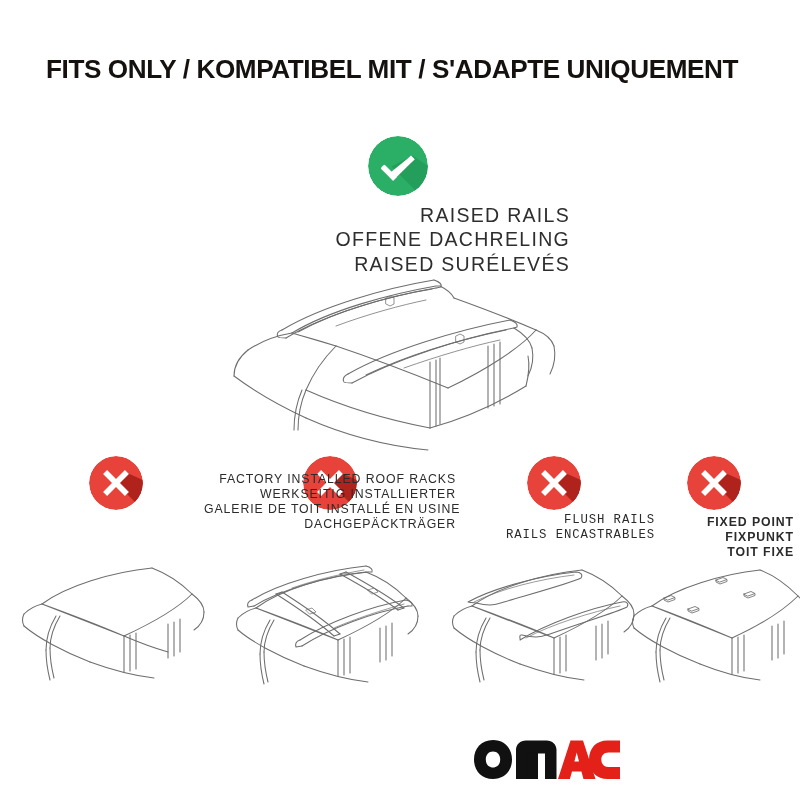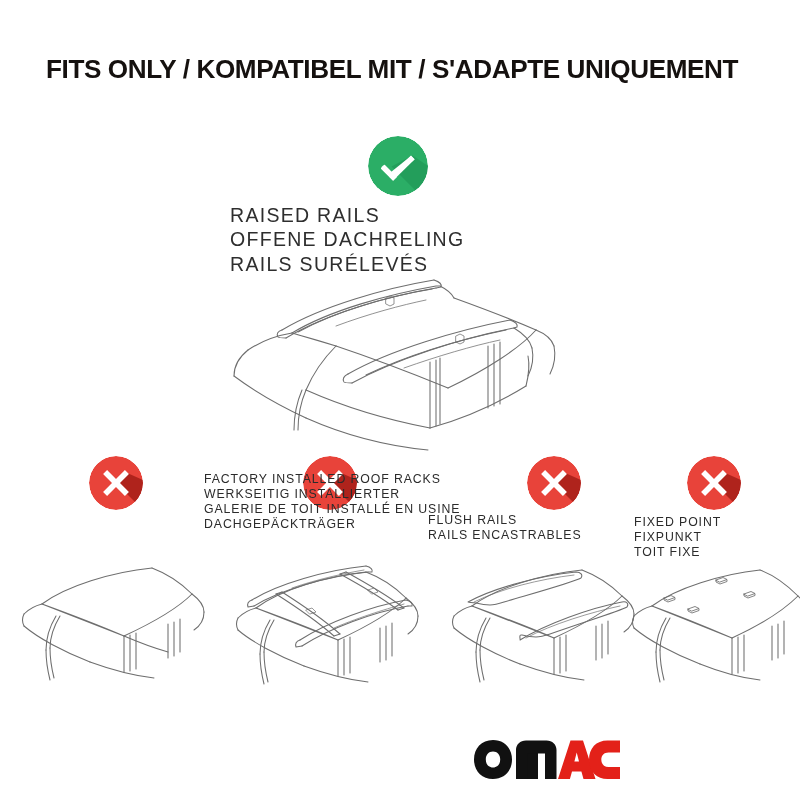--- a/index.html
+++ b/index.html
@@ -28,21 +28,21 @@
     transform-origin:left center;
   }
 
   
   .badge{position:absolute;border-radius:50%;overflow:hidden;}
   .badge svg{position:absolute;inset:0;width:100%;height:100%;display:block;}
 
   
   .lbl{
     position:absolute;
-    text-align:left;
+    text-align:right;
     color:#2b2b2b;
     letter-spacing:0.9px;
     line-height:1.22;
     font-weight:500;
   }
   .lbl .ln{display:block;white-space:nowrap;}
 
   .main-lbl{
     font-size:19.5px;
     letter-spacing:1.3px;
@@ -86,21 +86,21 @@
         <path d="M16.4 28.7 a5.1 5.1 0 0 0 -3.5 3.8 l0 0 l3.6 -3.7 z" fill="#ffffff"></path>
         <path d="M12.9 32.5 l3.6 -3.7 l12.2 12.2 l-3.6 3.7 z" fill="#ffffff"></path>
         <path d="M25.1 44.6 l-3.6 -3.6 L43.0 19.6 l3.7 3.6 z" fill="#ffffff"></path>
       </g>
     </svg>
   </div>
 
   <div class="lbl main-lbl" style="left:230px;top:203px;width:340px;">
     <span class="ln">RAISED RAILS</span>
     <span class="ln">OFFENE DACHRELING</span>
-    <span class="ln">RAILS SURÉLEVÉS</span>
+    <span class="ln">RAISED SURÉLEVÉS</span>
   </div>
 
   <div class="illus" style="left:190px;top:278px;width:420px;height:175px;">
     <svg viewBox="0 0 420 175" xmlns="http://www.w3.org/2000/svg" fill="none" stroke="#6E6E6E" stroke-width="1.05" stroke-linecap="round" stroke-linejoin="round">
 
       <path d="M102 55 C140 32 200 16 246 8 L250 8 C258 12 262 16 264 20"></path>
       <path d="M264 20 C300 33 330 45 346 52"></path>
       <path d="M346 52 C330 70 296 92 258 110"></path>
       <path d="M258 110 C214 92 170 76 146 68"></path>
       <path d="M146 68 C128 62 112 58 102 55 Z"></path>
@@ -272,21 +272,21 @@
         </defs>
       <g clip-path="url(#clipR3)">
         <circle cx="27" cy="27" r="27" fill="#E8433A"></circle>
         <path d="M27 27 L54 54 L54 24 L36 16 Z" fill="#A8201A" opacity="0.9"></path>
         <path d="M18.1 14.1 l-4.0 4.0 l21.8 21.8 l4.0 -4.0 z" fill="#ffffff"></path>
         <path d="M35.9 14.1 l4.0 4.0 l-21.8 21.8 l-4.0 -4.0 z" fill="#ffffff"></path>
       </g>
     </svg>
   </div>
 
-  <div class="lbl sub-lbl" style="left:428px;top:513px;width:196px;">
+  <div class="lbl sub-lbl" style="left:459px;top:513px;width:196px;font-family:Liberation Mono, monospace;">
     <span class="ln">FLUSH RAILS</span>
     <span class="ln">RAILS ENCASTRABLES</span>
   </div>
 
   <div class="illus" style="left:442px;top:558px;width:200px;height:130px;">
     <svg viewBox="0 0 200 130" xmlns="http://www.w3.org/2000/svg" fill="none" stroke="#6E6E6E" stroke-width="1.05" stroke-linecap="round" stroke-linejoin="round">
       <path d="M30 48 C54 30 100 16 140 12"></path>
       <path d="M140 12 C156 18 170 28 180 38"></path>
       <path d="M180 38 C166 52 138 68 112 80"></path>
       <path d="M112 80 C84 68 52 56 30 48 Z"></path>
@@ -324,21 +324,21 @@
         </defs>
       <g clip-path="url(#clipR4)">
         <circle cx="27" cy="27" r="27" fill="#E8433A"></circle>
         <path d="M27 27 L54 54 L54 24 L36 16 Z" fill="#A8201A" opacity="0.9"></path>
         <path d="M18.1 14.1 l-4.0 4.0 l21.8 21.8 l4.0 -4.0 z" fill="#ffffff"></path>
         <path d="M35.9 14.1 l4.0 4.0 l-21.8 21.8 l-4.0 -4.0 z" fill="#ffffff"></path>
       </g>
     </svg>
   </div>
 
-  <div class="lbl sub-lbl" style="left:634px;top:515px;width:160px;">
+  <div class="lbl sub-lbl" style="left:634px;top:515px;width:160px;font-weight:bold;">
     <span class="ln">FIXED POINT</span>
     <span class="ln">FIXPUNKT</span>
     <span class="ln">TOIT FIXE</span>
   </div>
 
   <div class="illus" style="left:622px;top:558px;width:178px;height:130px;">
     <svg viewBox="0 0 178 130" xmlns="http://www.w3.org/2000/svg" fill="none" stroke="#6E6E6E" stroke-width="1.05" stroke-linecap="round" stroke-linejoin="round">
       <path d="M30 48 C54 30 100 16 138 12"></path>
       <path d="M138 12 C154 18 166 28 176 38"></path>
       <path d="M176 38 C162 52 136 68 110 80"></path>

